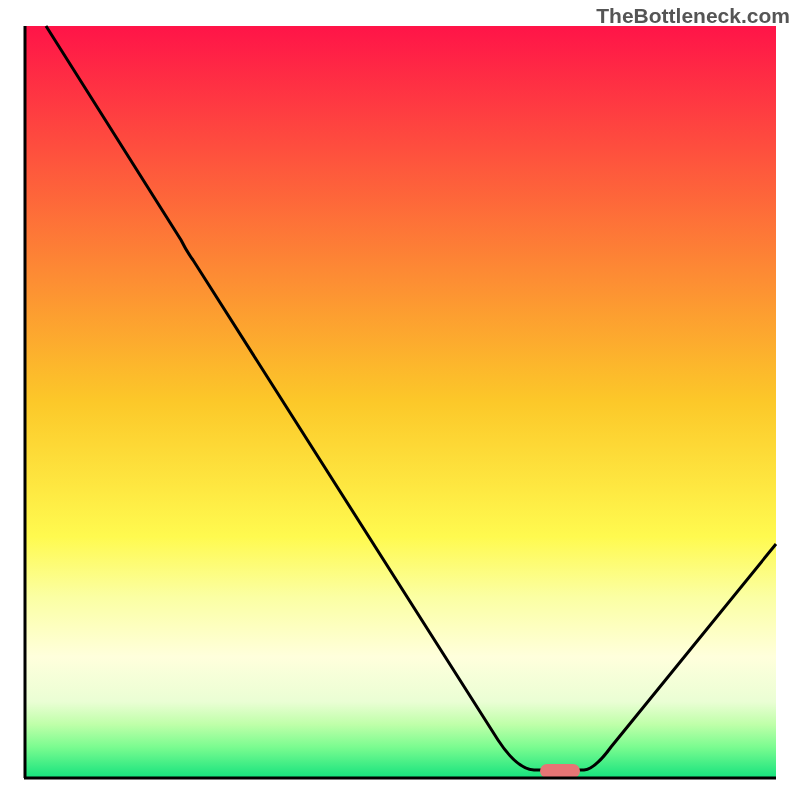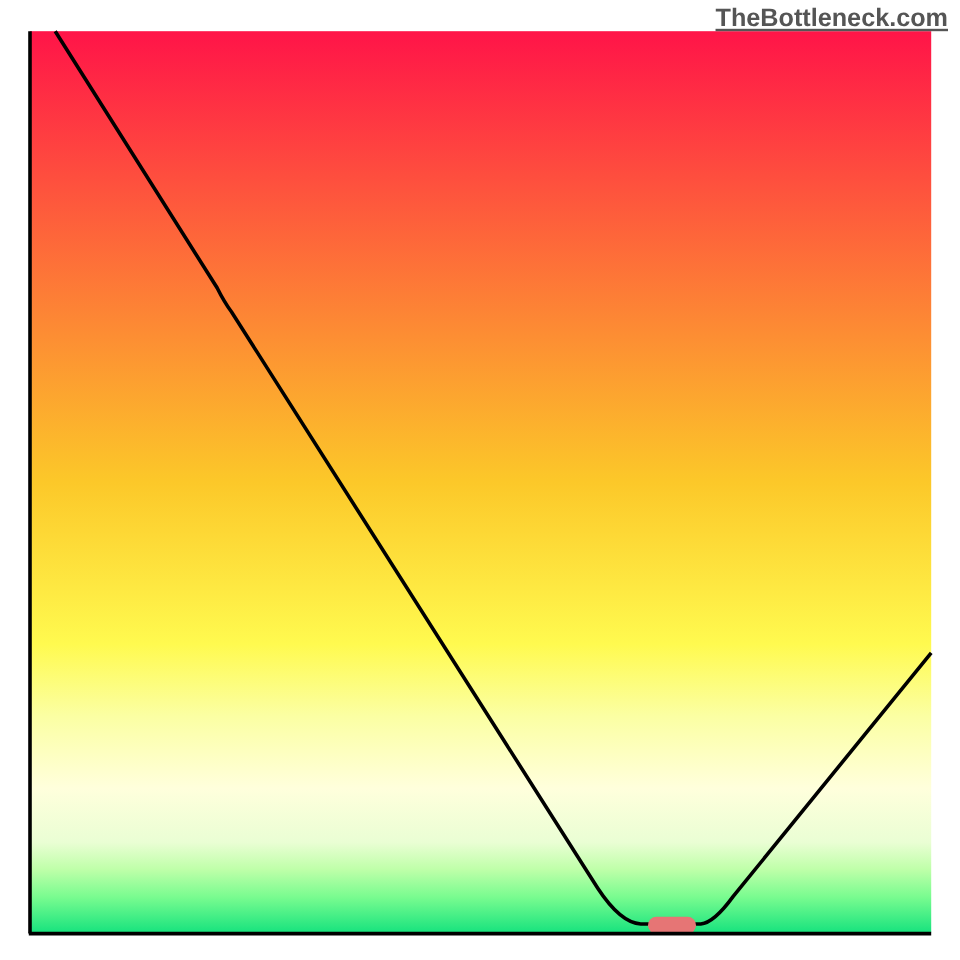--- a/index.html
+++ b/index.html
@@ -20,21 +20,20 @@
     height: 800px;
     display: block;
   }
   .watermark {
     position: absolute;
     top: 4px;
     right: 10px;
     font-size: 21px;
     font-weight: bold;
     color: #555;
-    text-decoration: underline;
   }
 </style>
 </head>
 <body>
 
 <div class="chart-container">
   <svg class="chart-svg" viewBox="0 0 800 800">
     <defs>
       <linearGradient id="bg-grad" x1="0" y1="0" x2="0" y2="1">
         <stop offset="0%" stop-color="#ff1448"></stop>

